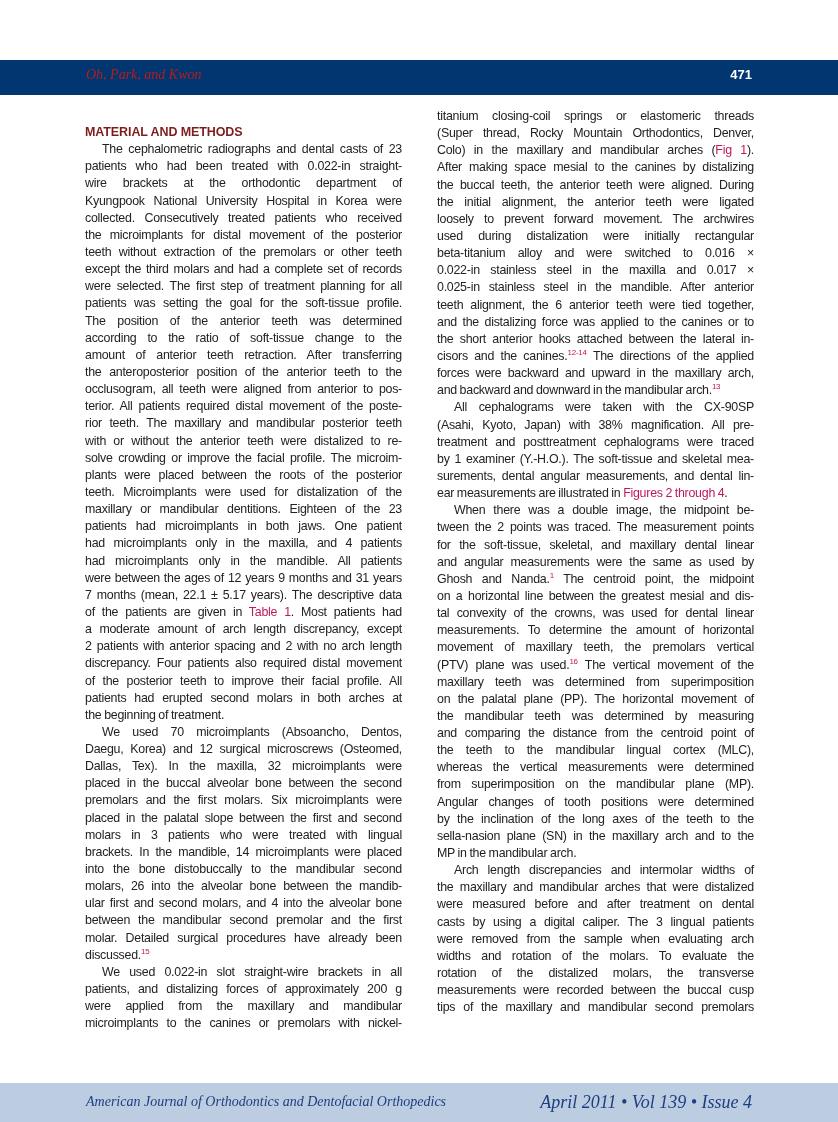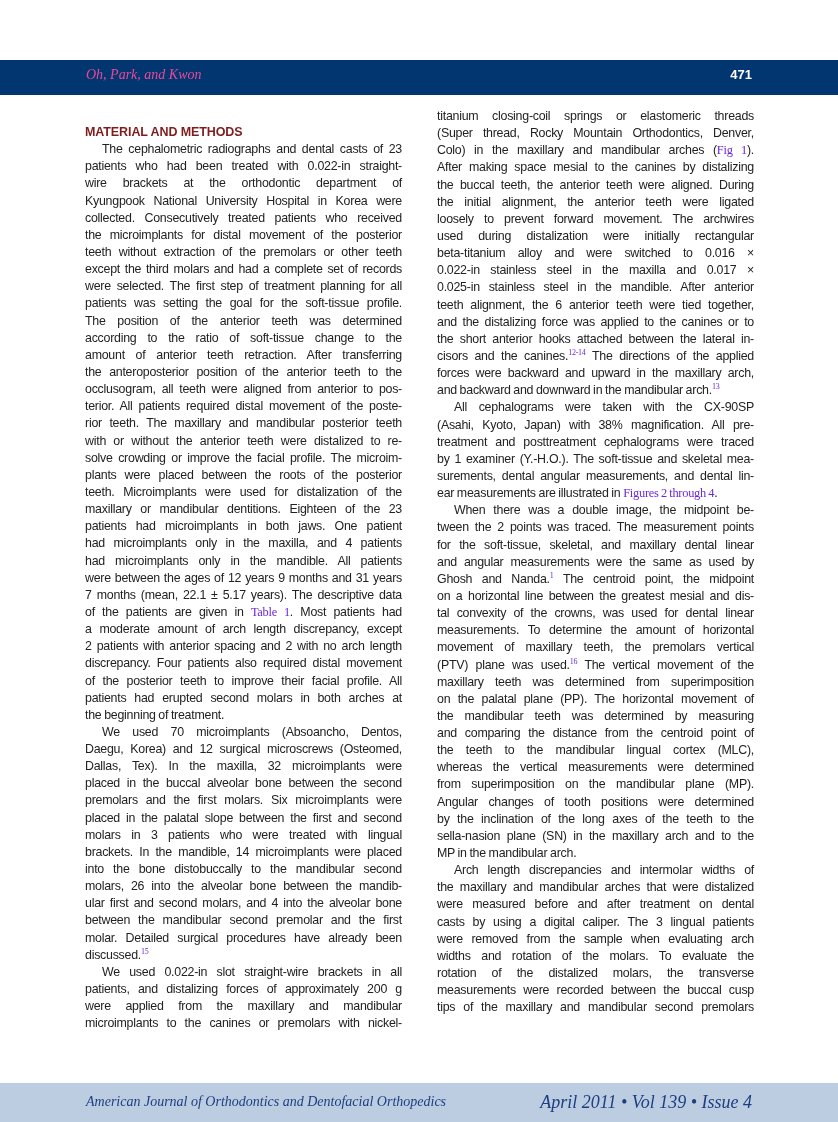--- a/index.html
+++ b/index.html
@@ -1,30 +1,30 @@
 <!DOCTYPE html>
 <html><head>
 <meta charset="utf-8">
 <style>
   html, body { margin: 0; padding: 0; background: #ffffff; }
   body { width: 838px; height: 1122px; position: relative; overflow: hidden; font-family: "Liberation Sans", sans-serif; }
   .header-band { position: absolute; left: 0; top: 60px; width: 838px; height: 35px; background: #023670; }
-  .header-authors { position: absolute; left: 86px; top: 66px; font-family: "Liberation Serif", serif; font-style: italic; font-size: 14px; color: #ec4899; line-height: 18px; }
+  .header-authors { position: absolute; left: 86px; top: 66px; font-family: "Liberation Serif", serif; font-style: italic; font-size: 14px; color: #b91c1c; line-height: 18px; }
   .header-page { position: absolute; right: 86px; top: 66px; font-family: "Liberation Sans", sans-serif; font-weight: bold; font-size: 13px; color: #ffffff; line-height: 18px; }
   .footer-band { position: absolute; left: 0; top: 1083px; width: 838px; height: 39px; background: #bccde2; }
   .footer-journal { position: absolute; left: 86px; top: 1093px; font-family: "Liberation Serif", serif; font-style: italic; font-size: 14px; color: #1d3f80; line-height: 18px; }
   .footer-issue { position: absolute; right: 86px; top: 1093px; font-family: "Liberation Serif", serif; font-style: italic; font-size: 18px; color: #1d3f80; line-height: 18px; }
   .col { position: absolute; width: 317px; }
   .col-left { left: 85px; top: 124px; }
   .col-right { left: 437px; top: 108px; }
   .heading { font-family: "Liberation Sans", sans-serif; font-weight: bold; font-size: 12.5px; color: #7f1d1d; height: 17.15px; line-height: 17.15px; letter-spacing: -0.1px; }
   .line { font-family: "Liberation Sans", sans-serif; font-size: 12.4px; color: #222222; height: 17.15px; line-height: 17.15px; white-space: nowrap; text-align: justify; text-align-last: justify; letter-spacing: -0.25px; word-spacing: -0.5px; }
   .line.indent { text-indent: 17px; }
   .line.last { text-align-last: left; }
-  .link { color: #6d28d9; font-family: Liberation Serif, serif; }
+  .link { color: #be185d; }
   sup { font-size: 8px; line-height: 0; vertical-align: 5px; }
 </style>
 </head>
 <body>
 
 <div class="header-band"></div>
 <div class="header-authors">Oh, Park, and Kwon</div>
 <div class="header-page">471</div>
 
 <div class="col col-left">

